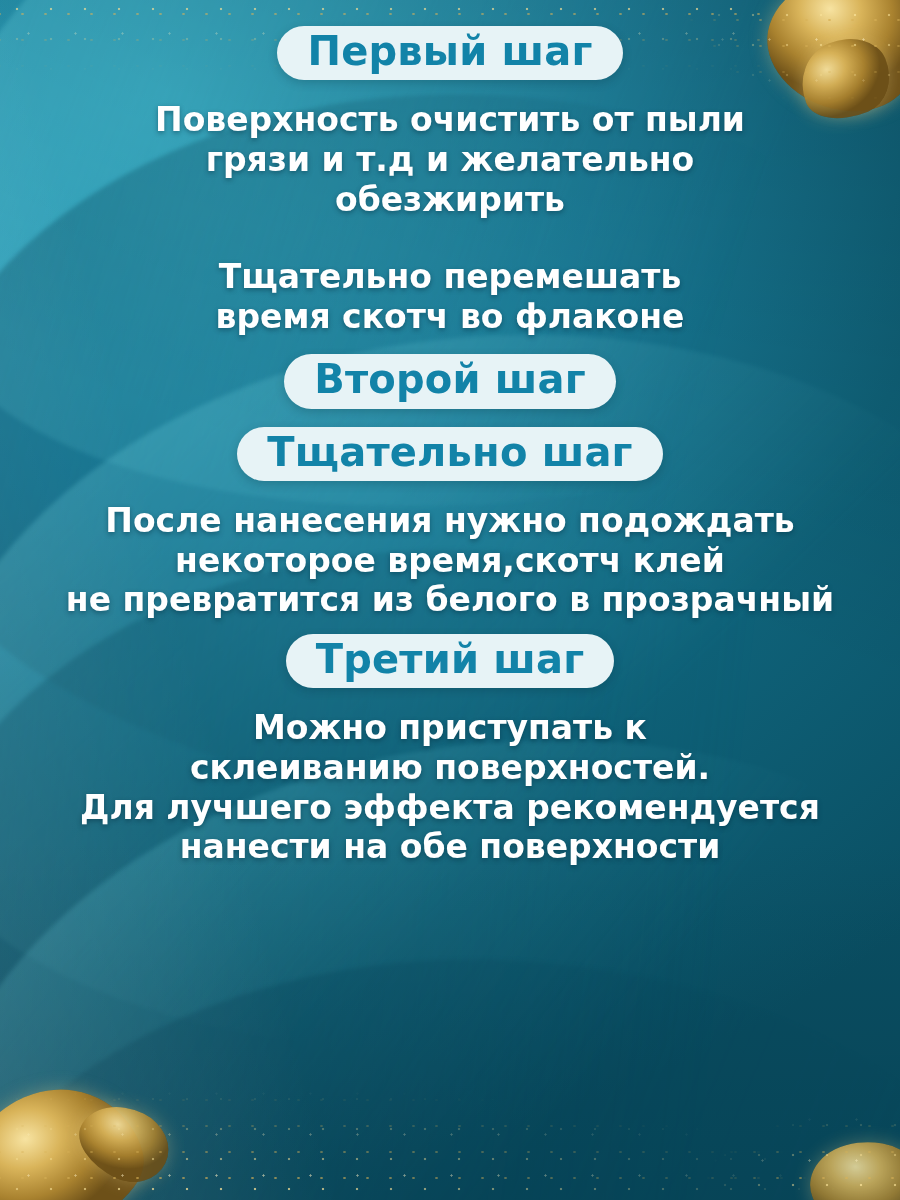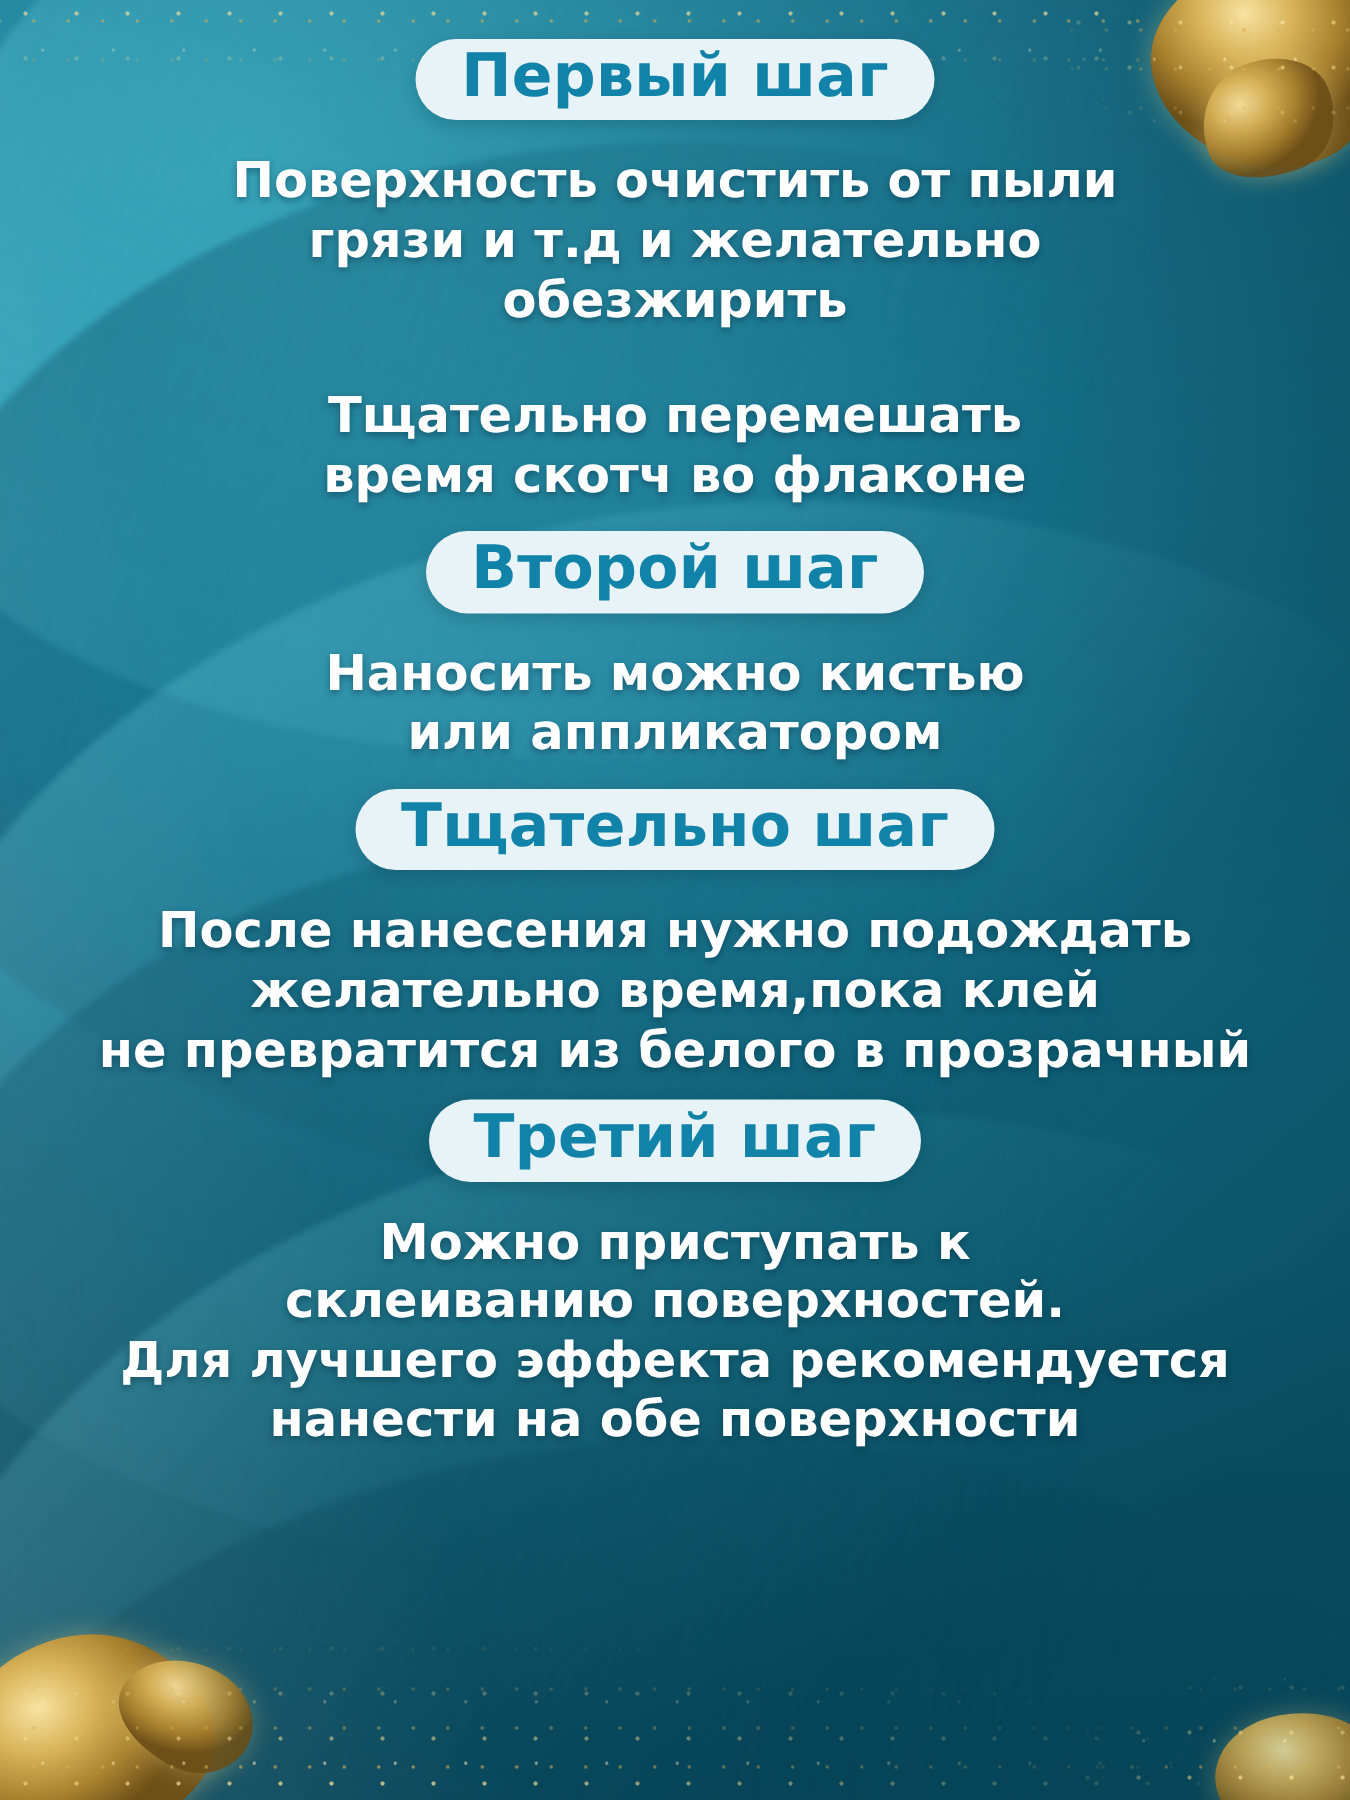--- a/index.html
+++ b/index.html
@@ -199,30 +199,28 @@
 
     <div class="step-block">
       <p class="step-text">Тщательно перемешать
 время скотч во флаконе</p>
     </div>
 
     <div class="gap-a"></div>
 
     <div class="step-block">
       <div class="step-pill">Второй шаг</div>
-      <p class="step-text">Наносить можно кистью
-или аппликатором</p>
     </div>
 
     <div class="gap-a"></div>
 
     <div class="step-block">
       <div class="step-pill">Тщательно шаг</div>
       <p class="step-text">После нанесения нужно подождать
-желательно время,пока клей
+некоторое время,скотч клей
 не превратится из белого в прозрачный</p>
     </div>
 
     <div class="gap-b"></div>
 
     <div class="step-block">
       <div class="step-pill">Третий шаг</div>
       <p class="step-text">Можно приступать к
 склеиванию поверхностей.
 Для лучшего эффекта рекомендуется

